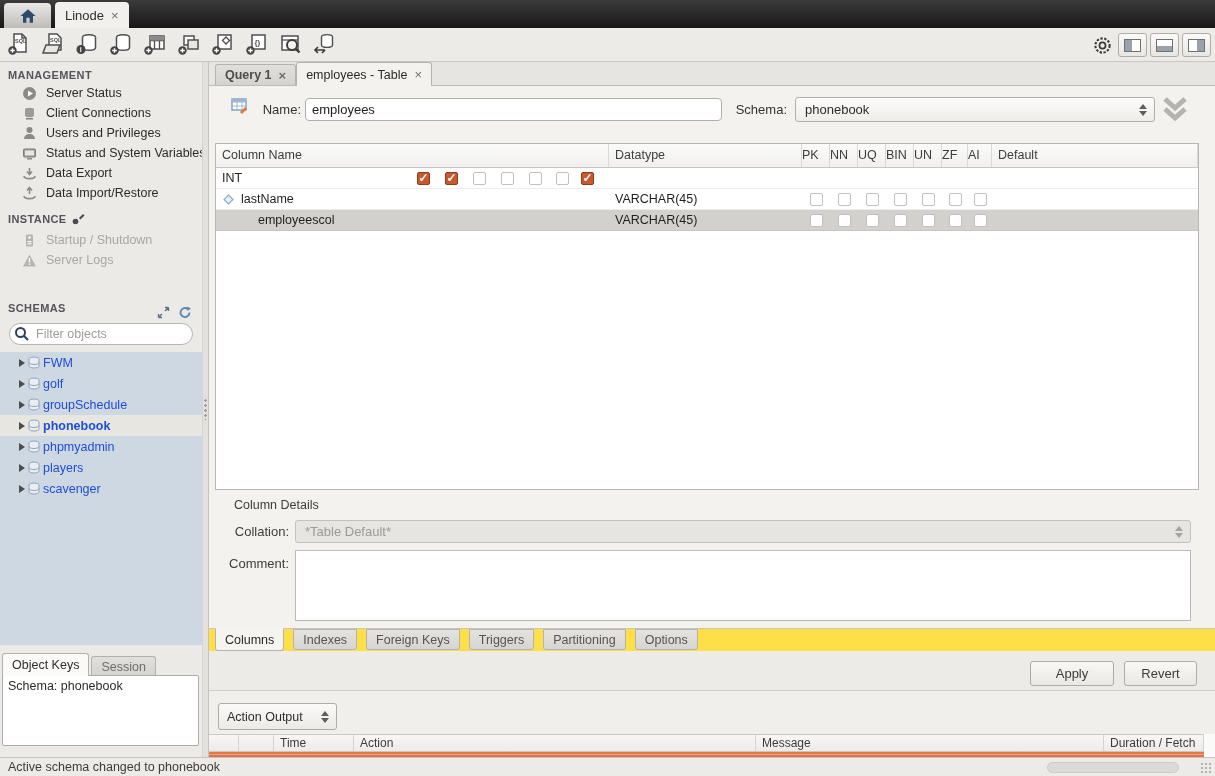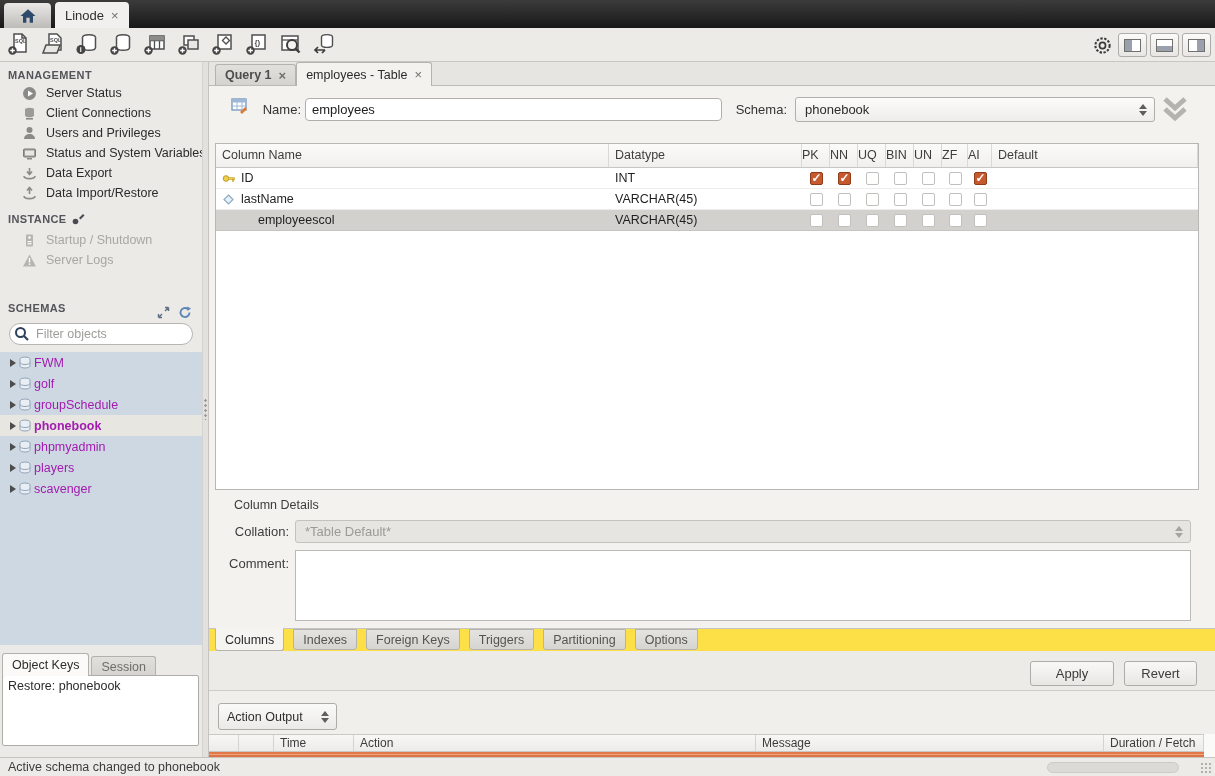--- a/index.html
+++ b/index.html
@@ -52,22 +52,22 @@
   .schemas-icons { position:absolute; right:10px; top:244px; display:flex; gap:8px; }
 
   .filterbox { position:absolute; left:9px; top:261px; width:184px; height:22px; }
   .filterbox input { width:100%; height:100%; border:1px solid #b7b5b1; border-radius:11px;
     padding:0 8px 0 26px; font-family:"Liberation Sans",sans-serif; font-size:12.5px;
     color:#3a3a3a; background:#fff; outline:none; }
   .filterbox input::placeholder { color:#9d9d99; }
   .filterbox .mag { position:absolute; left:5px; top:3px; width:16px; height:16px; }
 
   .tree { position:absolute; left:0; top:290px; width:202px; height:293px; background:#cdd8e3; }
-  .tree-row { height:21px; display:flex; align-items:center; gap:2px; padding-left:10px;
-    font-size:12.5px; color:#a21caf; white-space:nowrap; }
+  .tree-row { height:21px; display:flex; align-items:center; gap:2px; padding-left:19px;
+    font-size:12.5px; color:#1d4ed8; white-space:nowrap; }
   .tree-row.selected { background:#e7e6e1; font-weight:bold; }
   .tri { width:0; height:0; border-left:6px solid #4c4c4c; border-top:4px solid transparent;
     border-bottom:4px solid transparent; flex:0 0 6px; }
   .cyl { width:14px; height:14px; flex:0 0 14px; }
 
   .oi-tabs { position:absolute; left:2px; top:590px; width:198px; height:24px; display:flex; align-items:flex-end; gap:2px; }
   .oi-tab { border:1px solid #b3b1ad; border-bottom:none; border-radius:3px 3px 0 0;
     padding:0 9px; font-size:12.5px; display:flex; align-items:center; }
   .oi-tab.active { background:#fbfaf9; height:23px; color:#2d2d2d; position:relative; z-index:2; }
   .oi-tab.inactive { background:linear-gradient(#e2e0dd,#d5d3d0); height:20px; color:#6e6e6a; }
@@ -438,21 +438,21 @@
 
     <div class="oi-tabs">
       <div class="oi-tab active">
         <span>Object Keys</span>
       </div>
       <div class="oi-tab inactive">
         <span>Session</span>
       </div>
     </div>
     <div class="oi-box">
-      <span>Restore: phonebook</span>
+      <span>Schema: phonebook</span>
     </div>
   </div>
 
   <div class="vsplit">
       <div class="grip"></div>
     </div>
 
   <div class="main">
 
     <div class="main-tabs">
@@ -496,28 +496,20 @@
           <div class="c-flag">NN</div>
           <div class="c-flag">UQ</div>
           <div class="c-flag">BIN</div>
           <div class="c-flag">UN</div>
           <div class="c-flag zf">ZF</div>
           <div class="c-flag ai">AI</div>
           <div class="c-def">Default</div>
         </div>
 
         <div class="g-row">
-          <div class="c-name">
-            <svg class="row-icon" viewBox="0 0 13 13">
-                <circle cx="4" cy="6.5" r="2.8" fill="#f0cf49" stroke="#bd9a26"></circle>
-                <rect x="6.5" y="5.7" width="6" height="1.7" fill="#f0cf49" stroke="#bd9a26" stroke-width=".6"></rect>
-                <rect x="10.5" y="7.2" width="1.4" height="2" fill="#f0cf49" stroke="#bd9a26" stroke-width=".6"></rect>
-              </svg>
-            <span>ID</span>
-          </div>
           <div class="c-type">INT</div>
           <div class="c-flag">
               <span class="cb checked"></span>
             </div>
           <div class="c-flag">
               <span class="cb checked"></span>
             </div>
           <div class="c-flag">
               <span class="cb"></span>
             </div>

